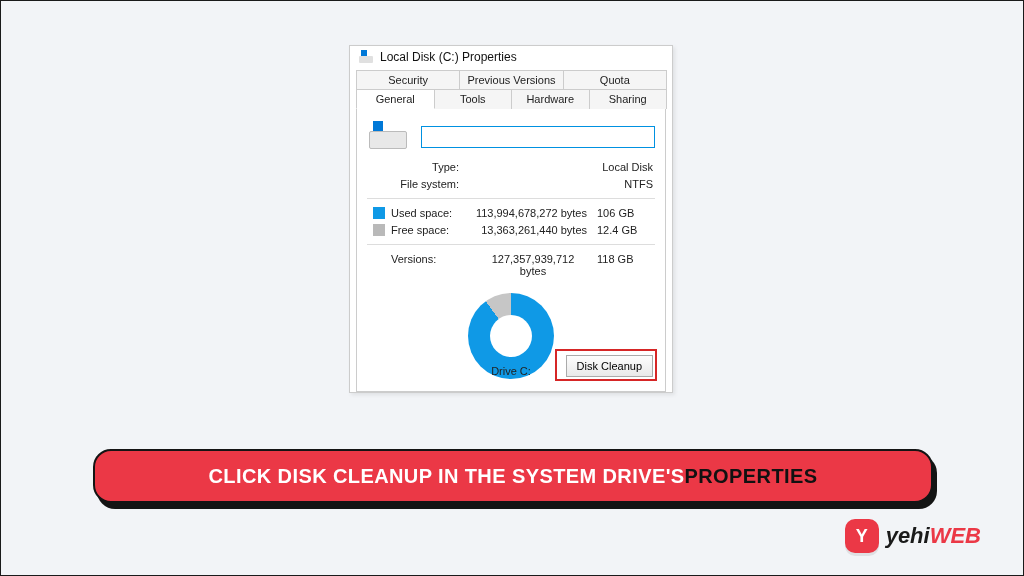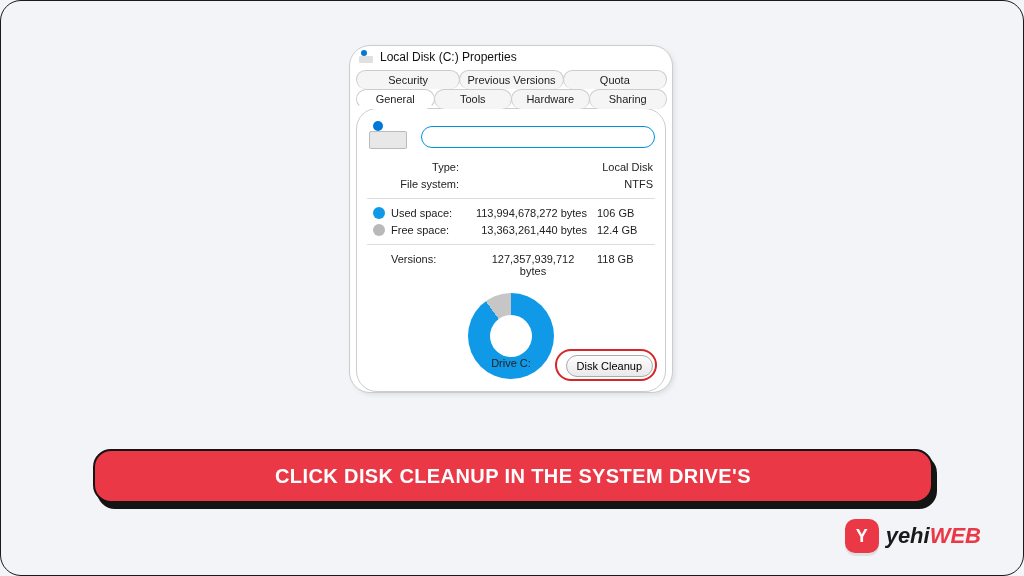--- a/index.html
+++ b/index.html
@@ -1,15 +1,15 @@
 <!DOCTYPE html>
 <html><head>
 <meta charset="utf-8">
 <style>
-  * { box-sizing: border-box; border-radius: 21px; }
+  * { box-sizing: border-box; }
   body {
     margin: 0;
     width: 1024px;
     height: 576px;
     background: #f2f4f7;
     border: 1px solid #1a1a1a;
     font-family: "Segoe UI", Tahoma, Arial, sans-serif;
     position: relative;
     overflow: hidden;
   }
@@ -181,21 +181,21 @@
     content: "";
     position: absolute;
     left: 50%; top: 50%;
     width: 42px; height: 42px;
     background: #fff;
     border-radius: 50%;
     transform: translate(-50%, -50%);
   }
   .drive-label {
     position: absolute;
-    bottom: 10px;
+    bottom: 2px;
     left: 50%;
     transform: translateX(-50%);
     font-size: 11px;
   }
   .cleanup-btn {
     position: absolute;
     right: 2px;
     bottom: 2px;
     font-family: inherit;
     font-size: 11px;
@@ -352,20 +352,21 @@
       </div>
 
     </div>
   </div>
 </div>
 
 <div class="banner-wrap">
   <div class="banner-shadow"></div>
   <div class="banner">
     <span>CLICK DISK CLEANUP IN THE SYSTEM DRIVE'S </span>
+    <span class="accent">PROPERTIES</span>
   </div>
 </div>
 
 <div class="logo">
   <div class="logo-badge">
     <span>Y</span>
   </div>
   <div class="logo-text">
     <span class="y">yehi</span><span class="w">WEB</span>
   </div>

